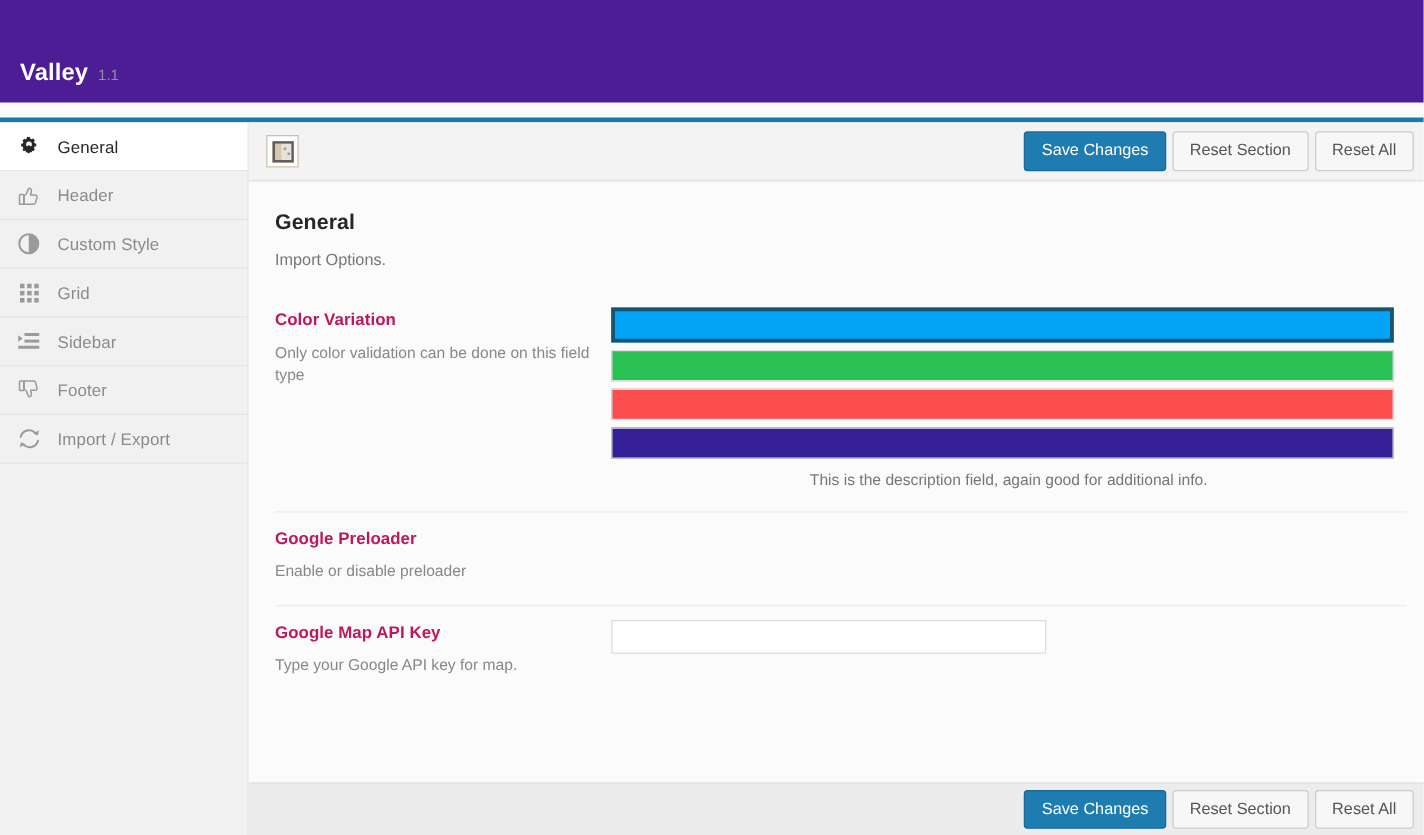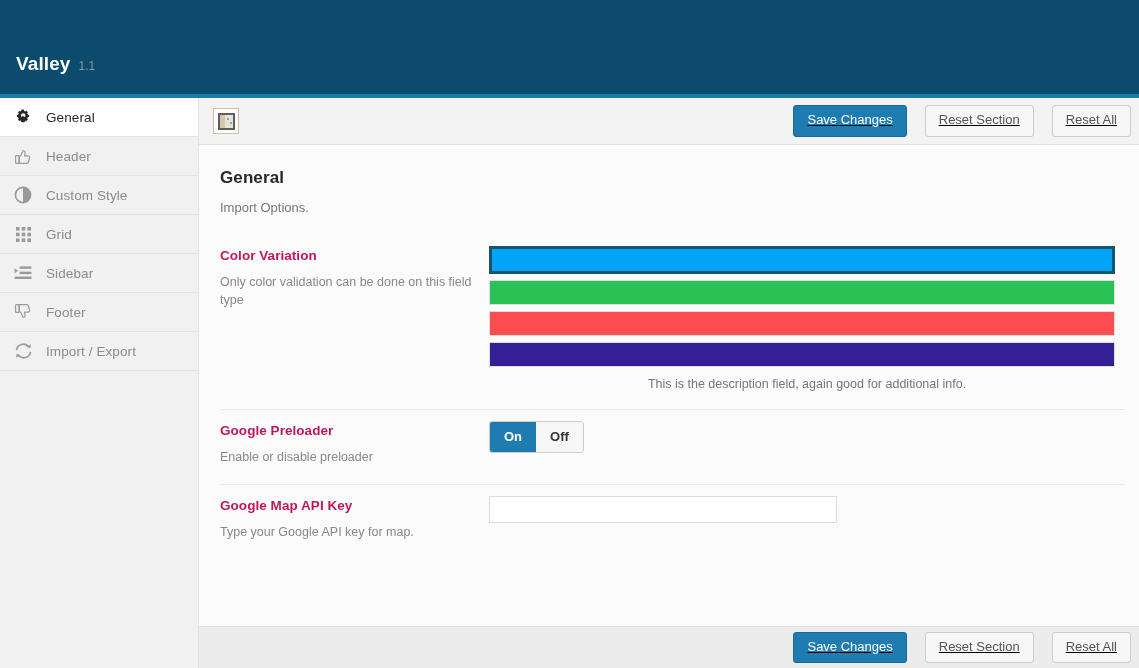--- a/index.html
+++ b/index.html
@@ -18,22 +18,22 @@
     width: 1139px;
     height: 668px;
     background: #fbfbfb;
   }
 
   
   .topbar {
     position: absolute;
     left: 0; top: 0;
     width: 1139px;
-    height: 94px;
-    background: #0c4a6e;
+    height: 82px;
+    background: #4c1d95;
     display: flex;
     align-items: center;
   }
   .brand-wrap {
     display: flex;
     align-items: baseline;
     padding-left: 16px;
   }
   .brand-name {
     color: #ffffff;
@@ -167,22 +167,21 @@
     position: absolute;
     width: 2px; height: 2px;
     background: #7aa7c7;
   }
   .thumb-dots::before { left: 2px; top: 3px; }
   .thumb-dots::after { left: 5px; top: 7px; }
 
   .btn-group {
     margin-left: auto;
     display: flex;
-    gap: 18px;
-    text-decoration: underline;
+    gap: 5px;
   }
   .toolbar-bottom .btn-group { margin-left: 0; }
 
   .btn {
     font-family: "Liberation Sans", sans-serif;
     font-size: 13px;
     padding: 6px 13px 7px;
     border-radius: 3px;
     cursor: pointer;
     line-height: 1.3;
@@ -460,26 +459,20 @@
             <div class="swatch" style="background:#351f96"></div>
             <div class="swatch-desc">This is the description field, again good for additional info.</div>
           </div>
         </div>
 
         <div class="field-row">
           <div class="field-label-col">
             <div class="field-label">Google Preloader</div>
             <div class="field-sub">Enable or disable preloader</div>
           </div>
-          <div class="field-control-col">
-            <div class="toggle">
-              <div class="toggle-seg on-active">On</div>
-              <div class="toggle-seg">Off</div>
-            </div>
-          </div>
         </div>
 
         <div class="field-row last">
           <div class="field-label-col">
             <div class="field-label">Google Map API Key</div>
             <div class="field-sub">Type your Google API key for map.</div>
           </div>
           <div class="field-control-col">
             <input class="text-input" type="text" value="" style="">
           </div>

